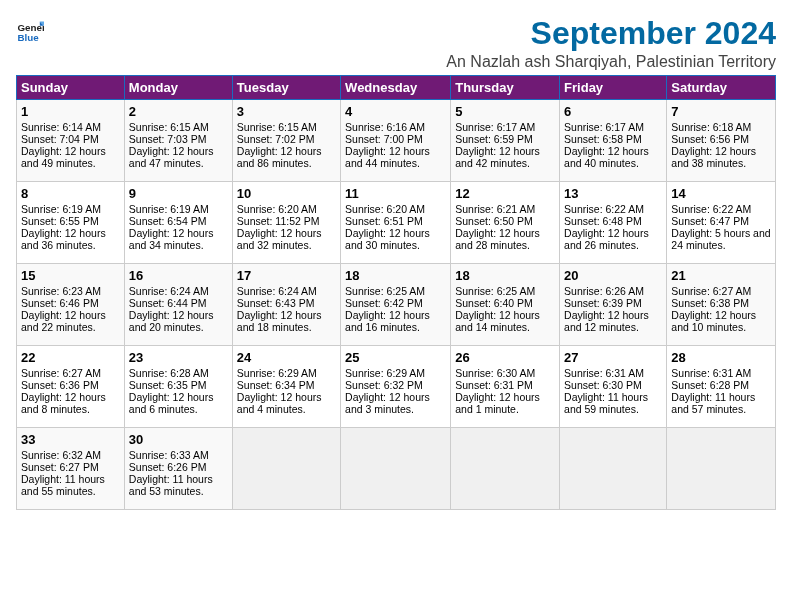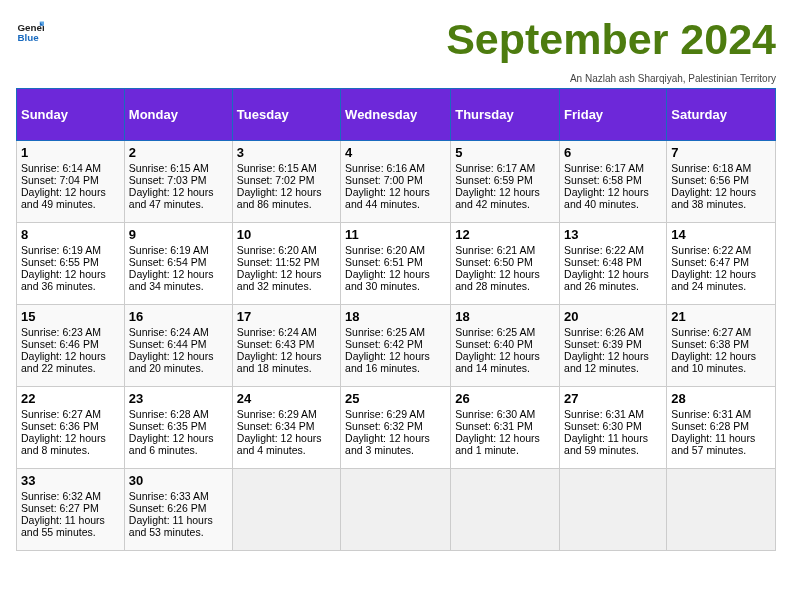--- a/index.html
+++ b/index.html
@@ -22,41 +22,41 @@
       gap: 4px;
     }
     .logo-icon {
       width: 28px;
       height: 28px;
     }
     .title-block {
       text-align: right;
     }
     .month-title {
-      font-size: 43px;
+      font-size: 32px;
       font-weight: bold;
-      color: #4d7c0f;
+      color: #0369a1;
       line-height: 1.1;
     }
     .subtitle {
-      font-size: 10px;
+      font-size: 16px;
       color: #444;
-      margin-top: 10px;
+      margin-top: 2px;
     }
     table {
       width: 100%;
       border-collapse: collapse;
       font-size: 10.5px;
     }
     thead th {
-      background: #6d28d9;
+      background: #701a75;
       color: #fff;
       font-size: 13px;
       font-weight: bold;
-      padding: 18px 4px;
+      padding: 4px 4px;
       border: 1px solid #1a6bbf;
       text-align: left;
     }
     tbody td {
       border: 1px solid #ccc;
       vertical-align: top;
       padding: 4px;
       background: #fff;
       height: 82px;
       width: 113px;
@@ -183,21 +183,21 @@
         <td>
     <span class="day-num">13</span>
     <span>Sunrise: 6:22 AM</span><br>
     <span>Sunset: 6:48 PM</span><br>
     <span>Daylight: 12 hours and 26 minutes.</span>
   </td>
         <td>
     <span class="day-num">14</span>
     <span>Sunrise: 6:22 AM</span><br>
     <span>Sunset: 6:47 PM</span><br>
-    <span>Daylight: 12 hours and 24 minutes.</span>
+    <span>Daylight: 5 hours and 24 minutes.</span>
   </td>
       </tr>
       <tr>
         <td>
     <span class="day-num">15</span>
     <span>Sunrise: 6:23 AM</span><br>
     <span>Sunset: 6:46 PM</span><br>
     <span>Daylight: 12 hours and 22 minutes.</span>
   </td>
         <td>

